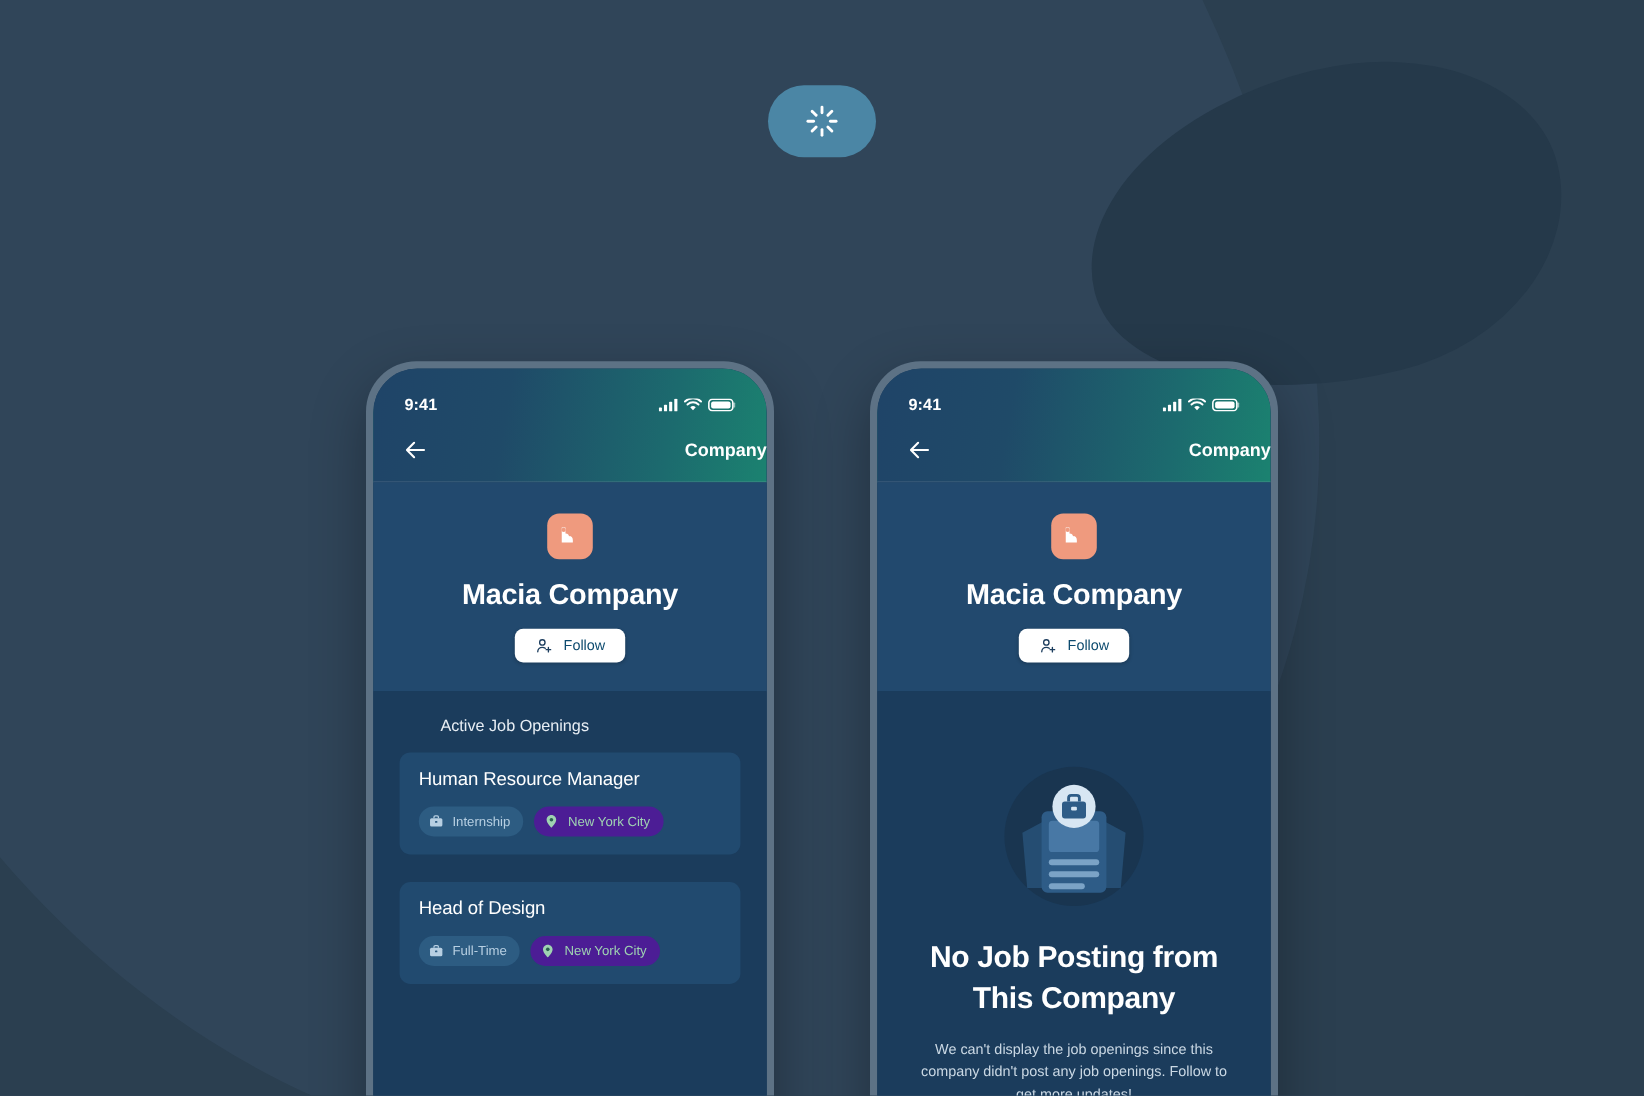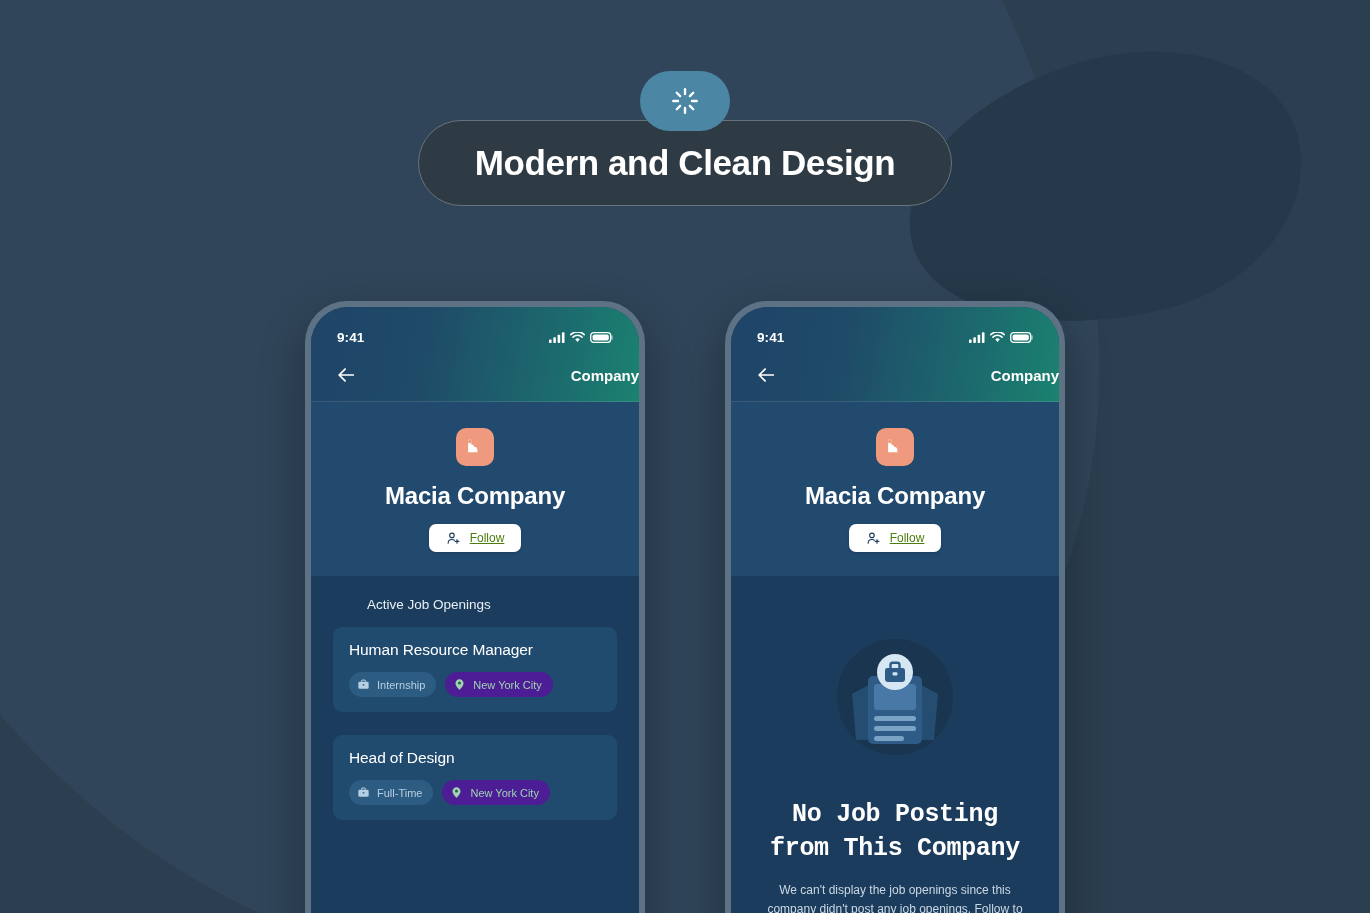--- a/index.html
+++ b/index.html
@@ -135,21 +135,21 @@
   .follow-btn {
     margin-top:14px;
     background:#ffffff;
     border-radius:7px;
     height:28px;
     padding:0 17px;
     display:flex; align-items:center; gap:9px;
     cursor:pointer;
     box-shadow:0 1px 3px rgba(0,0,0,.18);
   }
-  .follow-label { font-size:12px; color:#4d7c0f; font-weight:500;text-decoration:underline; }
+  .follow-label { font-size:12px; color:#0c4a6e; font-weight:500; }
 
   
   .jobs-body {
     flex:1;
     background:#1b3c5c;
     padding:21px 22px 0 22px;
     overflow:hidden;
   }
   .section-title {
     font-size:13.5px; color:#e8eef4; font-weight:500;
@@ -207,23 +207,23 @@
 
   
   .empty-body {
     flex:1;
     background:#1b3c5c;
     display:flex; flex-direction:column; align-items:center;
     padding:56px 28px 0 28px;
   }
   .empty-illus { width:130px; height:130px; }
   .empty-title {
-    margin-top:36px;
+    margin-top:20px;
     font-size:25px; font-weight:bold; color:#ffffff;
-    text-align:center; line-height:1.35; letter-spacing:-.3px;font-family:Liberation Mono, monospace;
+    text-align:center; line-height:1.35; letter-spacing:-.3px;
   }
   .empty-sub {
     margin-top:15px;
     font-size:12px; color:#cad8e4;
     text-align:center; line-height:1.62;
     max-width:270px;
   }
 </style>
 </head>
 <body>
@@ -240,23 +240,20 @@
         <line x1="12" y1="2.6" x2="12" y2="6.4"></line>
         <line x1="12" y1="17.6" x2="12" y2="21.4"></line>
         <line x1="2.6" y1="12" x2="6.4" y2="12"></line>
         <line x1="17.6" y1="12" x2="21.4" y2="12"></line>
         <line x1="5.4" y1="5.4" x2="8.1" y2="8.1"></line>
         <line x1="15.9" y1="15.9" x2="18.6" y2="18.6"></line>
         <line x1="5.4" y1="18.6" x2="8.1" y2="15.9"></line>
         <line x1="15.9" y1="8.1" x2="18.6" y2="5.4"></line>
       </g>
     </svg>
-  </div>
-  <div class="banner-pill">
-    <div class="banner-title">Modern and Clean Design</div>
   </div>
 </div>
 
 <div class="phone" id="phone-left">
   <div class="screen">
 
     <div class="top-area">
       <div class="status-bar">
         <div class="status-time">9:41</div>
         <div class="status-icons">

